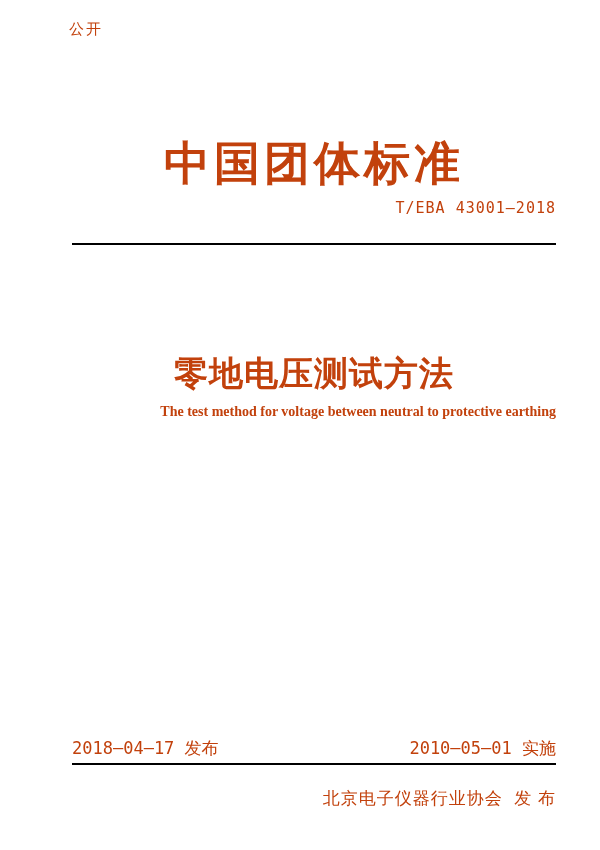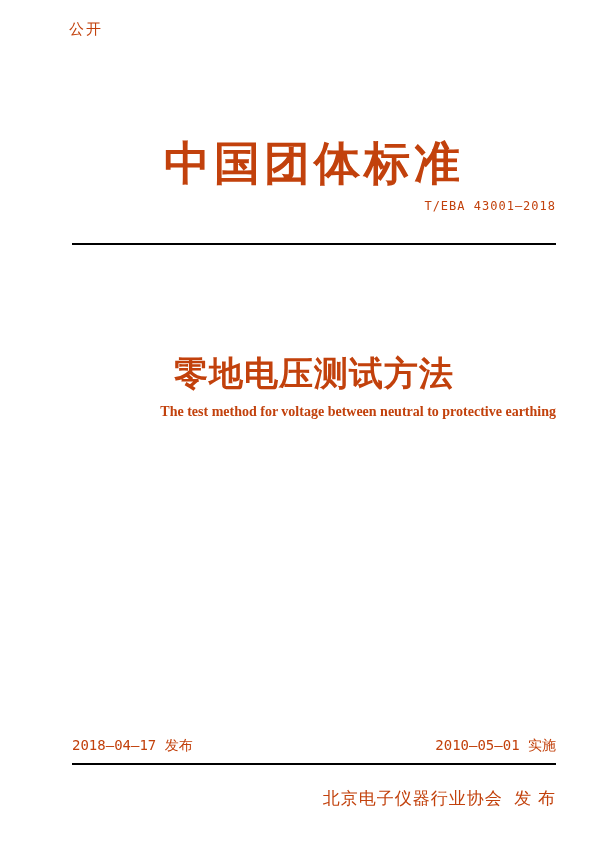--- a/index.html
+++ b/index.html
@@ -42,21 +42,21 @@
     letter-spacing: 4px;
     line-height: 1.1;
     white-space: nowrap;
   }
   .std-number {
     position: absolute;
     top: 168px;
     right: 0;
     text-align: left;
     font-family: "DejaVu Sans Mono", "Liberation Mono", monospace;
-    font-size: 12px;
+    font-size: 15px;
     letter-spacing: 1px;
     white-space: pre;
   }
   .rule {
     position: absolute;
     left: 0;
     right: 0;
     height: 2px;
     background: #000000;
   }
@@ -86,21 +86,21 @@
     white-space: nowrap;
   }
   .dates-row {
     position: absolute;
     top: 706px;
     left: 0;
     right: 0;
     display: flex;
     justify-content: space-between;
     font-family: "DejaVu Sans Mono", "Liberation Mono", monospace;
-    font-size: 14px;
+    font-size: 17px;
     white-space: pre;
   }
   .publisher {
     position: absolute;
     top: 756px;
     left: 0;
     width: 100%;
     text-align: right;
     font-family: "Liberation Sans", "DejaVu Sans", sans-serif;
     font-size: 17px;

